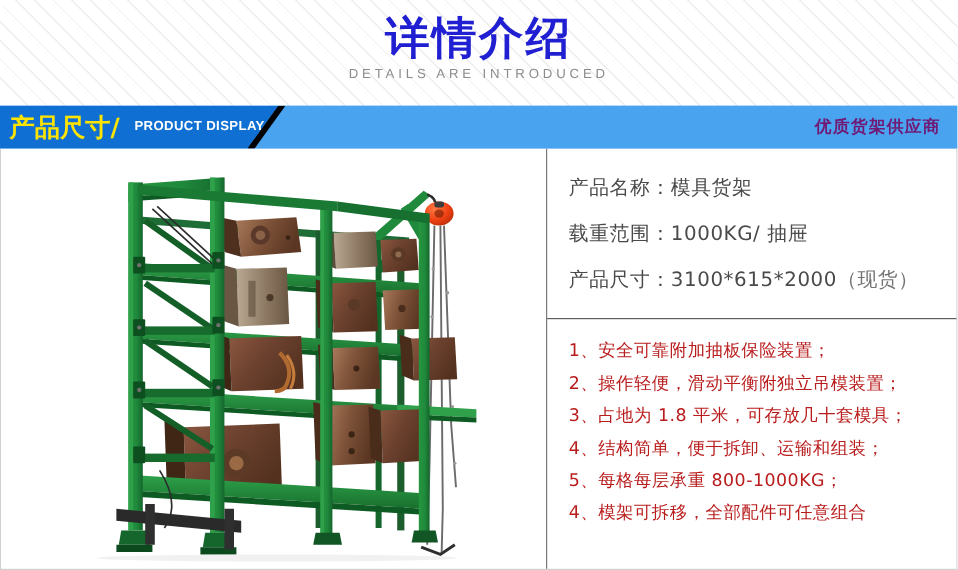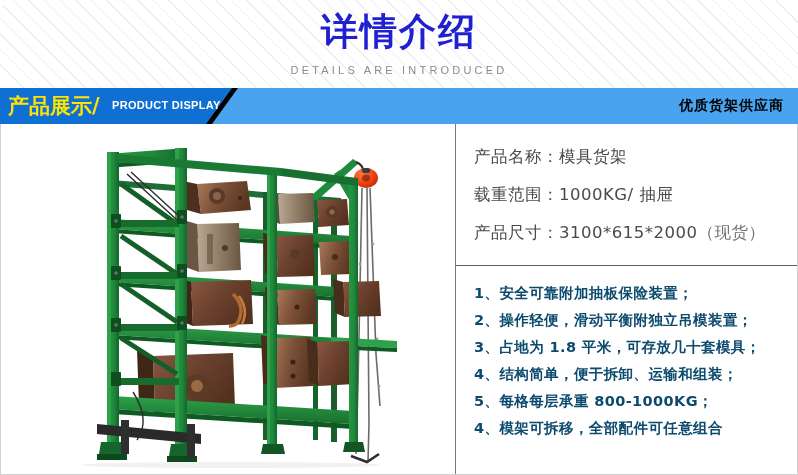--- a/index.html
+++ b/index.html
@@ -29,21 +29,21 @@
   .title-main{
     margin-top:10px;
     font-size:37px;
     font-weight:bold;
     color:#2020d2;
     letter-spacing:2px;
     line-height:44px;
     font-family:"DejaVu Sans","Liberation Sans",sans-serif;
   }
   .title-sub{
-    margin-top:10px;
+    margin-top:2px;
     font-size:11px;
     color:#8c8c8c;
     letter-spacing:3.2px;
     text-transform:uppercase;
     font-family:"Liberation Sans",sans-serif;
   }
 
   
   .banner{
     position:absolute; left:0; top:88px; width:798px; height:36px;
@@ -70,21 +70,21 @@
     color:#ffe400; font-weight:bold;
   }
   .banner-en{
     position:absolute; left:112px; top:11px;
     font-size:11px; font-weight:bold; color:#ffffff;
     letter-spacing:0.3px; white-space:nowrap;
     font-family:"Liberation Sans",sans-serif;
   }
   .banner-right-text{
     position:absolute; right:14px; top:9px;
-    font-size:14px; color:#000000; font-weight:bold;
+    font-size:14px; color:#701a75; font-weight:bold;
     letter-spacing:1px; white-space:nowrap;
   }
 
   
   .content{
     position:absolute; left:0; top:124px;
     width:798px; height:351px;
     border:1px solid #d0d0d0;
     border-top:none;
     background:#fff;
@@ -117,46 +117,45 @@
     white-space:nowrap;
   }
   .spec-stock{ color:#737373; }
 
   
   .features{
     padding:14px 0 0 18px;
   }
   .feat-row{
     font-size:14.5px;
-    color:#0c4a6e;
+    color:#b91c1c;
     line-height:27px;
     letter-spacing:0.4px;
     white-space:nowrap;
-    font-weight:bold;
   }
 
   
   .photo{ position:absolute; left:0; top:0; width:455px; height:349px; background:#fff; }
   .photo svg{ display:block; }
 </style>
 </head>
 <body>
 
 <div id="page">
 
   <div class="title-band">
     <div class="title-main">详情介绍</div>
     <div class="title-sub">DETAILS ARE INTRODUCED</div>
   </div>
 
   <div class="banner">
     <div class="banner-left"></div>
     <div class="banner-left-edge"></div>
     <div class="banner-cn">
-      <span>产品展示</span><span class="banner-slash">/</span>
+      <span>产品尺寸</span><span class="banner-slash">/</span>
     </div>
     <div class="banner-en">PRODUCT DISPLAY</div>
     <div class="banner-right-text">优质货架供应商</div>
   </div>
 
   <div class="content">
 
     <div class="pane-left">
       <div class="photo">
         <svg width="455" height="349" viewBox="0 0 455 349" xmlns="http://www.w3.org/2000/svg">

